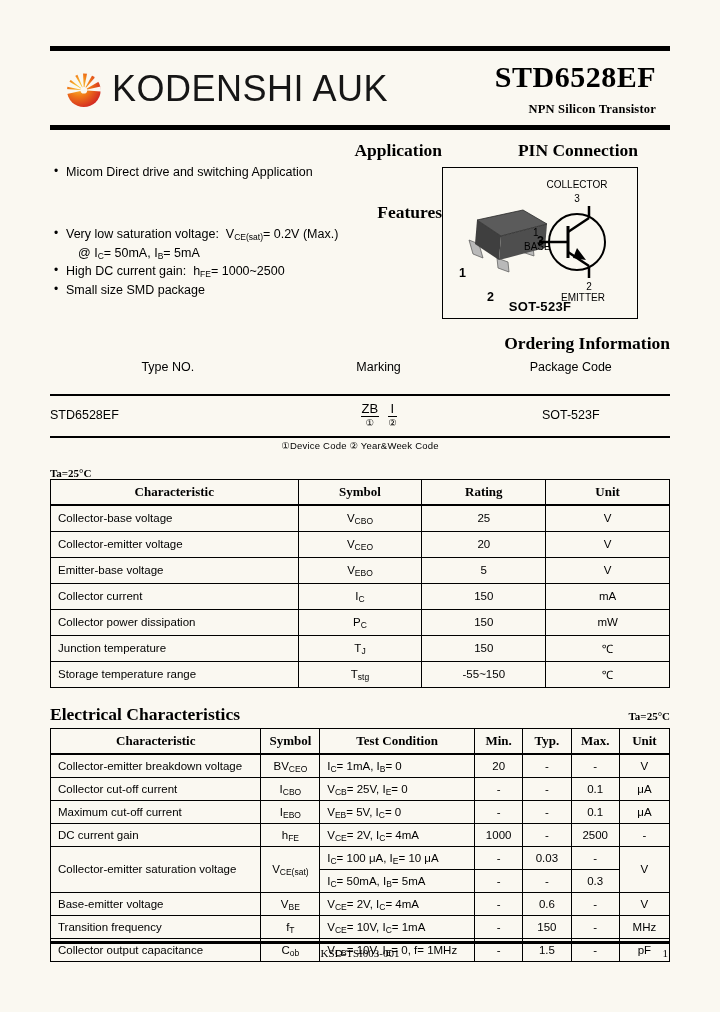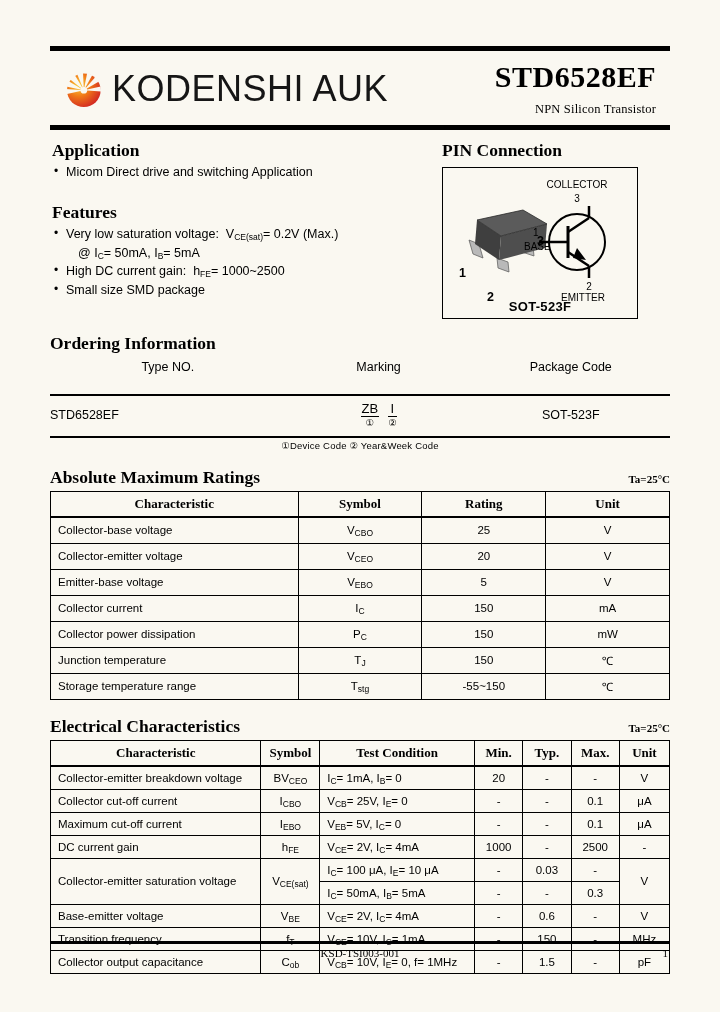--- a/index.html
+++ b/index.html
@@ -26,28 +26,28 @@
   .brand-name {
     font-family: "Liberation Sans", sans-serif;
     font-size: 36px; letter-spacing: .5px; font-weight: 400; color: #161616;
   }
   .title-block { text-align: right; padding-right: 14px; }
   .doc-title {
     font-family: "Liberation Serif", serif; font-weight: bold;
     font-size: 30px; letter-spacing: .5px; line-height: 1.05;
   }
   .doc-sub {
-    font-family: "Liberation Serif", serif; font-weight: normal;
+    font-family: "Liberation Serif", serif; font-weight: bold;
     font-size: 12.5px; margin-top: 10px; letter-spacing: .2px;
   }
 
   
   h2.sect {
     font-family: "Liberation Serif", serif; font-weight: bold;
-    font-size: 17.5px; margin: 0 0 3px 0; padding: 0;
+    font-size: 17.5px; margin: 0 0 3px 0; padding: 0; text-align: right;
   }
   .sect-row { display:flex; align-items: baseline; justify-content: space-between; }
   .ta-note { font-family: "Liberation Serif", serif; font-weight: bold; font-size: 11px; }
 
   
   .cols { display: flex; margin: 10px 50px 0 50px; }
   .col-left { width: 392px; padding-left: 2px; }
   .col-right { width: 196px; }
 
   ul.bul { list-style: none; margin: 2px 0 0 0; padding: 0; }
@@ -243,21 +243,20 @@
           <td>SOT-523F</td>
         </tr>
       </tbody>
     </table>
     <div class="ord-note">①Device Code ② Year&amp;Week Code</div>
   </div>
 
   <div class="sect-block">
     <div class="sect-head">
       <div class="sect-row">
-        <h2 class="sect">Absolute Maximum Ratings</h2>
         <div class="ta-note">Ta=25°C</div>
       </div>
     </div>
     <div class="tbl-wrap">
       <table class="dt amr">
         <thead>
           <tr>
             <th style="width:40%">Characteristic</th>
             <th style="width:20%">Symbol</th>
             <th style="width:20%">Rating</th>

